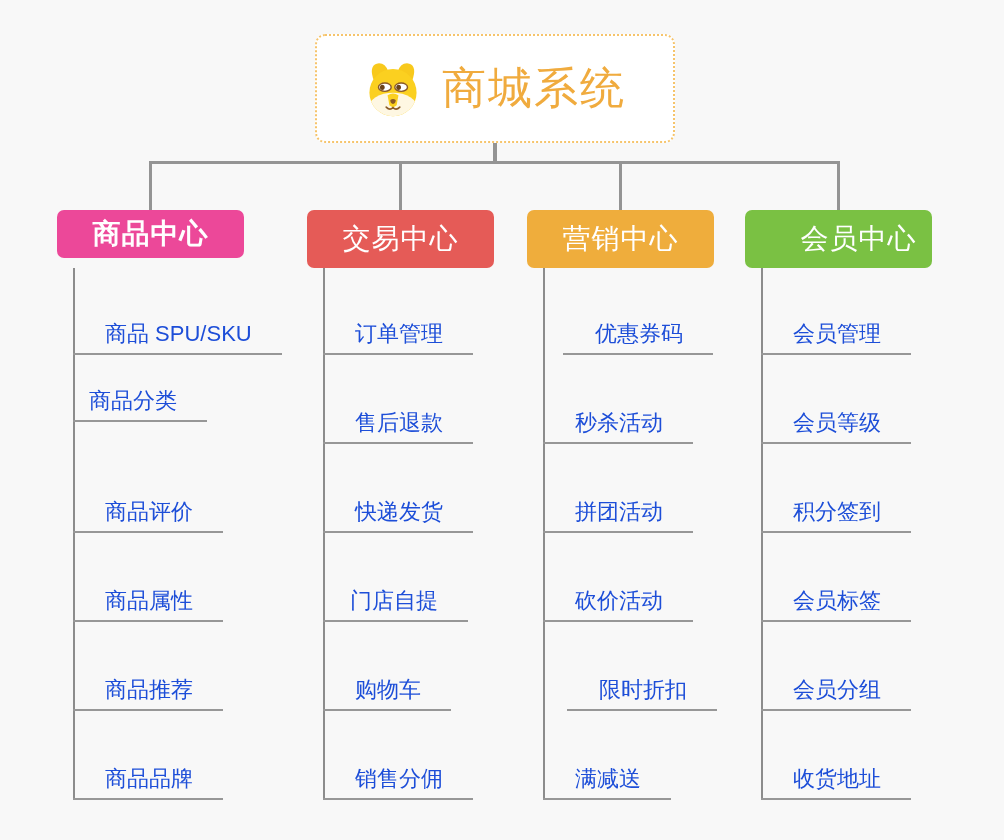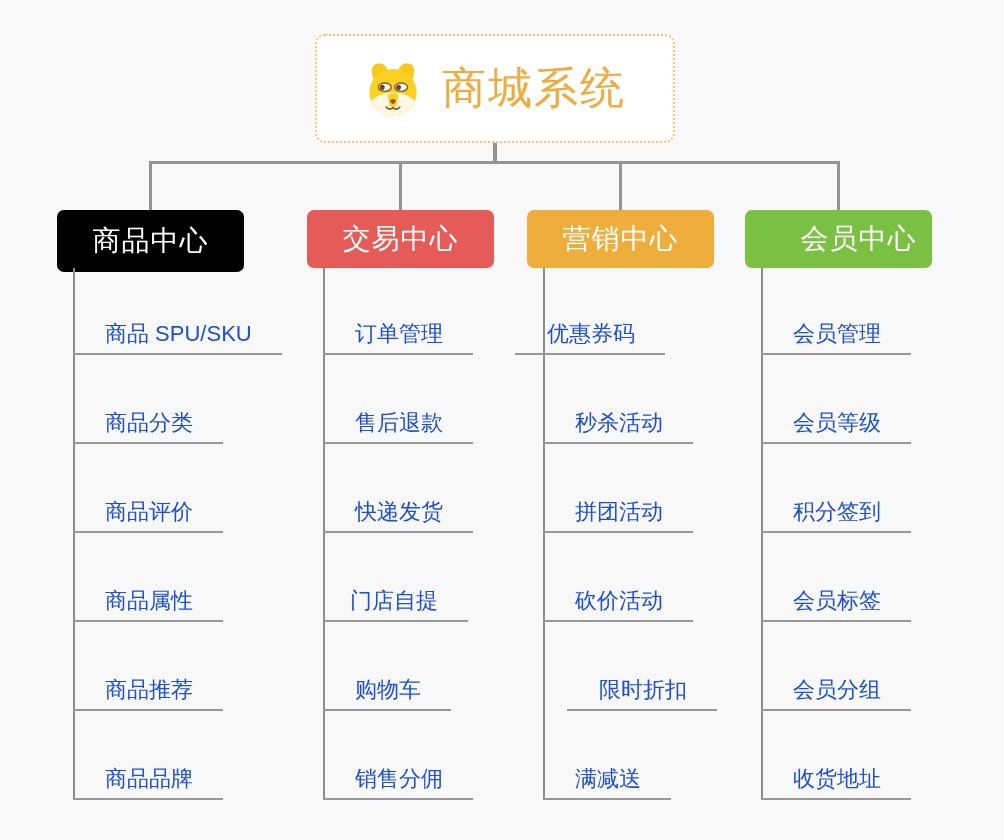--- a/index.html
+++ b/index.html
@@ -87,27 +87,27 @@
       </svg>
     </span>
     <span class="root-title" style="color:#f0ab3e;">商城系统</span>
   </div>
 
   <div class="line" style="left:493px;top:143px;width:4px;height:20px;"></div>
   <div class="line" style="left:149px;top:161px;width:691px;height:3px;"></div>
 
 <div class="line" style="left: 149px; top: 163px; width: 3px; height: 47px;"></div>
     <div>
-      <div class="branch-header" style="left: 57px; top: 210px; width: 187px; height: 62px; background: #000000;">
+      <div class="branch-header" style="left: 57px; top: 210px; width: 187px; height: 48px; background: #ec4899; font-weight: bold;">
         <span class="branch-label">商品中心</span>
       </div>
       <div class="branch-spine" style="left: 73px; top: 268px; height: 532px;"></div>
     </div>
     <div class="child-node" style="left: 73px; top: 315px;">商品 SPU/SKU</div>
-    <div class="child-node" style="left: 73px; top: 404px;">商品分类</div>
+    <div class="child-node" style="left: 73px; top: 382px; padding-left: 16px;">商品分类</div>
     <div class="child-node" style="left: 73px; top: 493px;">商品评价</div>
     <div class="child-node" style="left: 73px; top: 582px;">商品属性</div>
     <div class="child-node" style="left: 73px; top: 671px;">商品推荐</div>
     <div class="child-node" style="left: 73px; top: 760px;">商品品牌</div>
     <div class="line" style="left: 399px; top: 163px; width: 3px; height: 47px;"></div>
     <div>
       <div class="branch-header" style="left: 307px; top: 210px; width: 187px; height: 58px; background: rgb(229, 91, 87);">
         <span class="branch-label">交易中心</span>
       </div>
       <div class="branch-spine" style="left: 323px; top: 268px; height: 532px;"></div>
@@ -118,21 +118,21 @@
     <div class="child-node" style="left: 323px; top: 582px; padding-left: 27px;">门店自提</div>
     <div class="child-node" style="left: 323px; top: 671px;">购物车</div>
     <div class="child-node" style="left: 323px; top: 760px;">销售分佣</div>
     <div class="line" style="left: 619px; top: 163px; width: 3px; height: 47px;"></div>
     <div>
       <div class="branch-header" style="left: 527px; top: 210px; width: 187px; height: 58px; background: rgb(239, 173, 60);">
         <span class="branch-label">营销中心</span>
       </div>
       <div class="branch-spine" style="left: 543px; top: 268px; height: 532px;"></div>
     </div>
-    <div class="child-node" style="left: 515px; top: 315px;">优惠券码</div>
+    <div class="child-node" style="left: 563px; top: 315px;">优惠券码</div>
     <div class="child-node" style="left: 543px; top: 404px;">秒杀活动</div>
     <div class="child-node" style="left: 543px; top: 493px;">拼团活动</div>
     <div class="child-node" style="left: 543px; top: 582px;">砍价活动</div>
     <div class="child-node" style="left: 543px; top: 671px; margin-left: 24px;">限时折扣</div>
     <div class="child-node" style="left: 543px; top: 760px;">满减送</div>
     <div class="line" style="left: 837px; top: 163px; width: 3px; height: 47px;"></div>
     <div>
       <div class="branch-header" style="left: 745px; top: 210px; width: 187px; height: 58px; background: rgb(122, 193, 67); padding-left: 40px;">
         <span class="branch-label">会员中心</span>
       </div>

